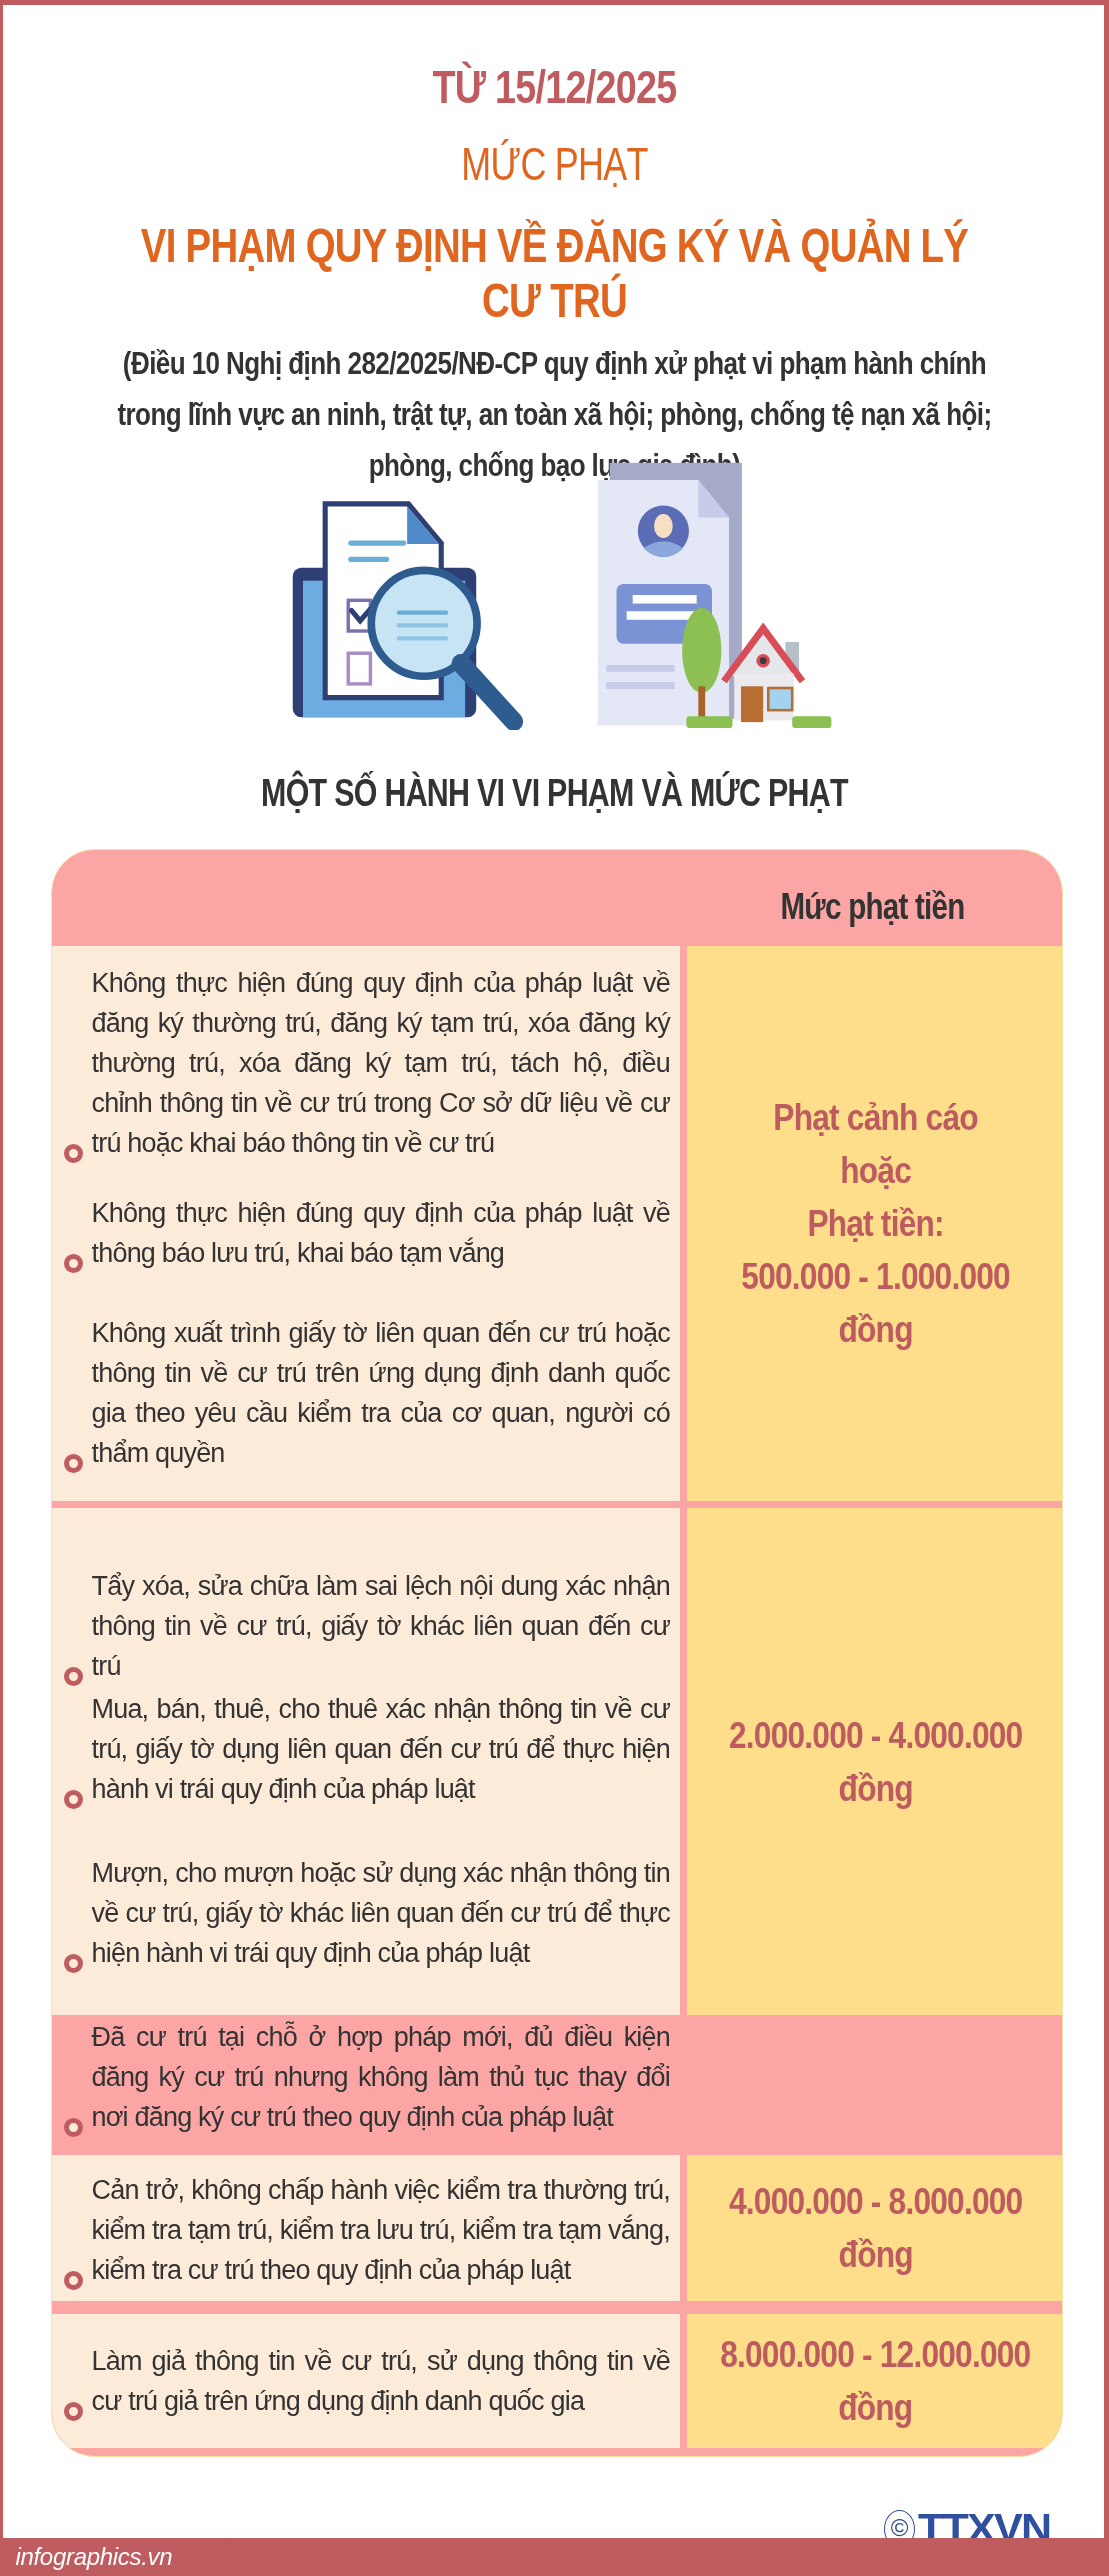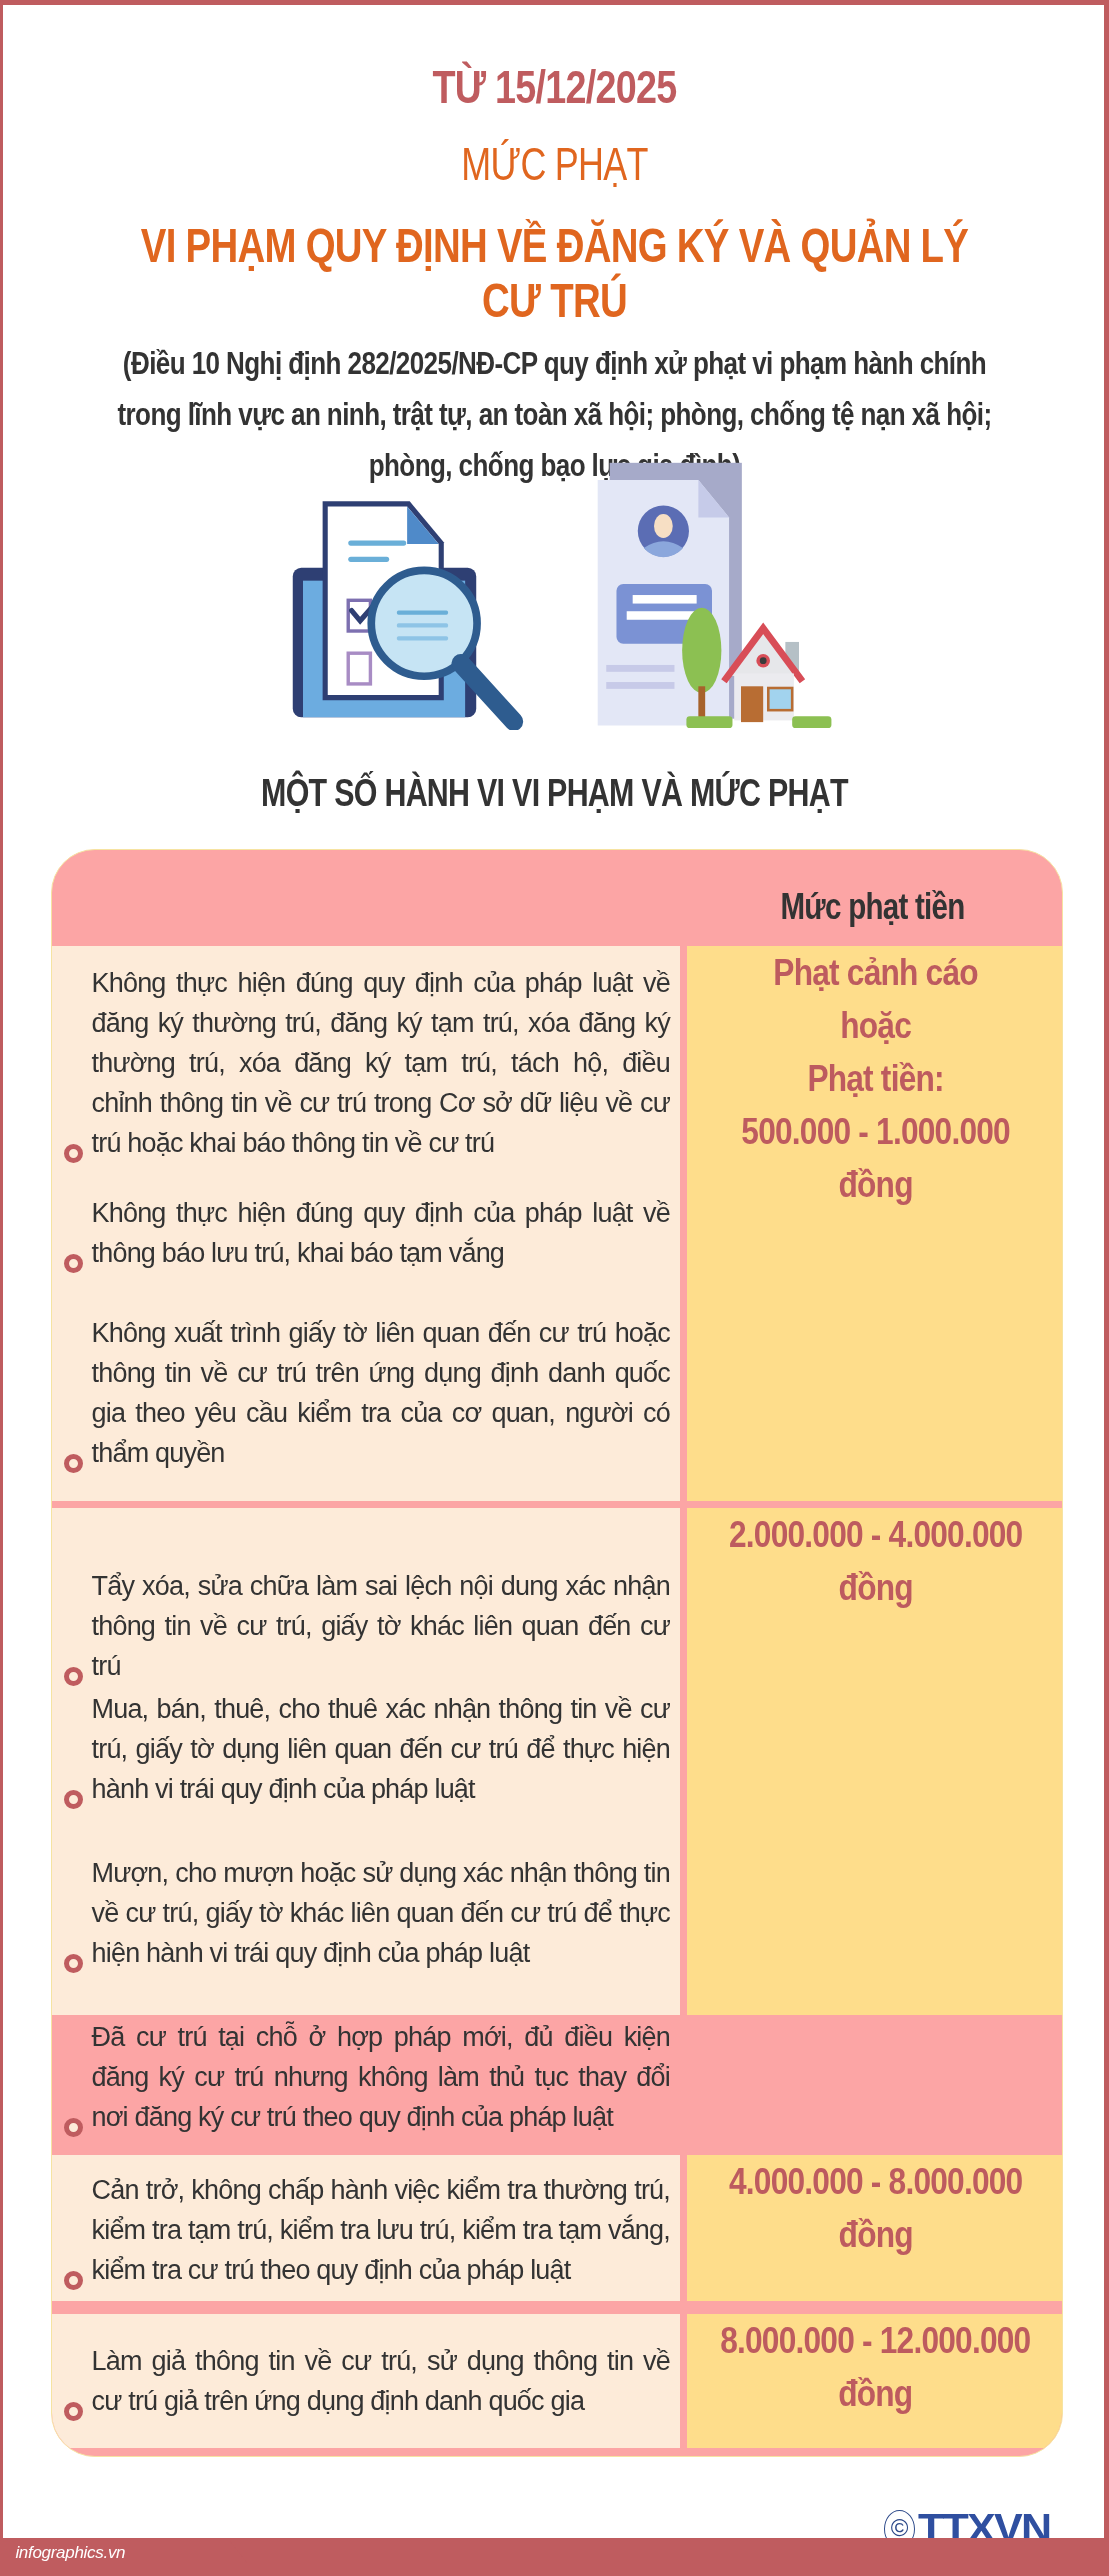--- a/index.html
+++ b/index.html
@@ -13,21 +13,21 @@
   .footer-band {
     position: absolute; left: 0; top: 2538px; width: 1109px; height: 38px; background: #bf5c5f;
   }
   .footer-slant {
     position: absolute; left: 0; top: 2541px; height: 35px; width: 247px;
     background: #bf5c5f;
     clip-path: polygon(0 0, 230px 0, 247px 22px, 247px 100%, 0 100%);
   }
   .footer-site {
     position: absolute; left: 15.4px; top: 2543px; color: #ffffff; font-style: italic;
-    font-size: 17px; letter-spacing: -0.3px;
+    font-size: 24px; letter-spacing: -0.3px;
   }
 
   .title-1 { position: absolute; top: 60px; width: 1109px; text-align: center;
     color: #bf5c5f; font-weight: bold; font-size: 46px; letter-spacing: -0.9px; transform: scaleX(0.82); }
   .title-2 { position: absolute; top: 137px; width: 1109px; text-align: center;
     color: #e0661f; font-size: 46px; letter-spacing: -0.9px; transform: scaleX(0.78); }
   .title-3 { position: absolute; top: 218px; width: 1109px; text-align: center;
     color: #e0661f; font-weight: bold; font-size: 48px; letter-spacing: -0.9px; transform: scaleX(0.80); }
   .subtitle { position: absolute; top: 294px; left: 34px; width: 1041px; text-align: center;
     color: #333333; font-weight: bold; font-size: 31px; line-height: 51px; letter-spacing: -0.7px; margin-top: 44px; }
@@ -43,21 +43,21 @@
     position: absolute; left: 51px; top: 849px; width: 1012px; height: 1608px;
     border: 1.7px solid #f6e3a1; border-radius: 44px; background: #fca5a5; overflow: hidden;
   }
   .header-cell { position: absolute; left: 0; top: 0; width: 100%; height: 96px; }
   .header-label { position: absolute; left: 633px; top: 36px; width: 375px; text-align: center;
     color: #333333; font-weight: bold; font-size: 36px; letter-spacing: -0.9px; transform: scaleX(0.82); }
 
   .row { position: absolute; left: 0; width: 100%; }
   .left-cell { position: absolute; left: 0; top: 0; width: 628px; height: 100%; background: #fdebd9; }
   .right-cell { position: absolute; left: 635px; top: 0; width: 377px; height: 100%; background: #fedd8b;
-    display: flex; align-items: center; justify-content: flex-start; flex-direction: column; text-align: center; }
+    display: flex; align-items: center; justify-content: center; flex-direction: column; text-align: center; }
   .fine { color: #bd5b5f; font-weight: bold; font-size: 36px; line-height: 53px; letter-spacing: -0.9px; white-space: nowrap; }
   .fine span { display: block; transform: scaleX(0.88); }
 
   .item { position: absolute; left: 12px; width: 606px; display: flex; align-items: flex-end; }
   .bullet { flex: 0 0 auto; width: 19px; height: 19px; border-radius: 50%; border: 5.1px solid #bf5c5f;
     background: #fdebd9; margin-top: 11px; margin-right: 8.5px; }
   .item-text { color: #333333; font-size: 27px; line-height: 40px; letter-spacing: -0.8px;
     text-align: justify; transform-origin: left top; }
   .copyright { position: absolute; left: 884px; top: 2510px; width: 31px; height: 38px;
     border: 1.7px solid #2d4a8a; border-radius: 50%; color: #2d4a8a; font-size: 24px; text-align: center; line-height: 34px; }

